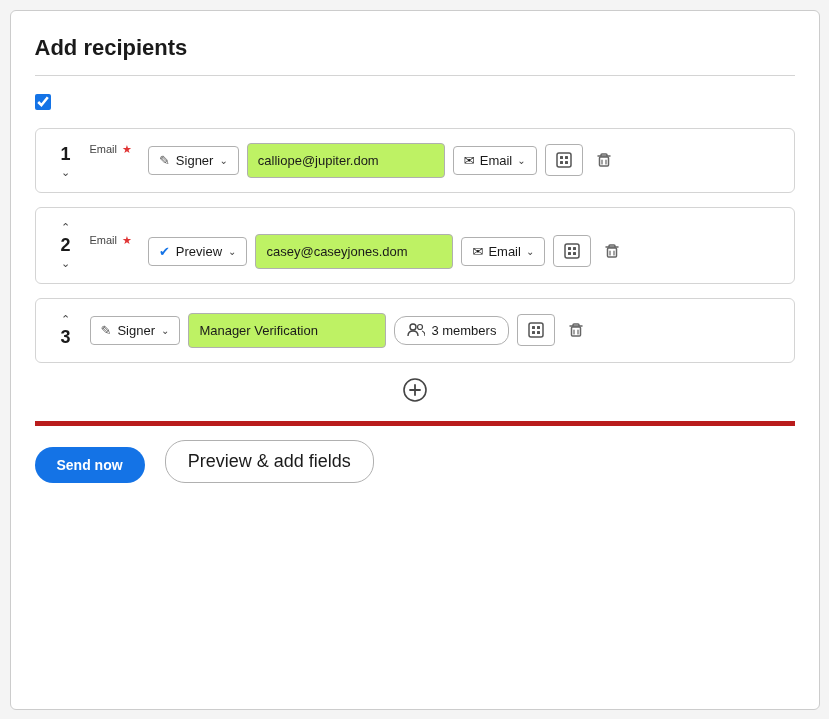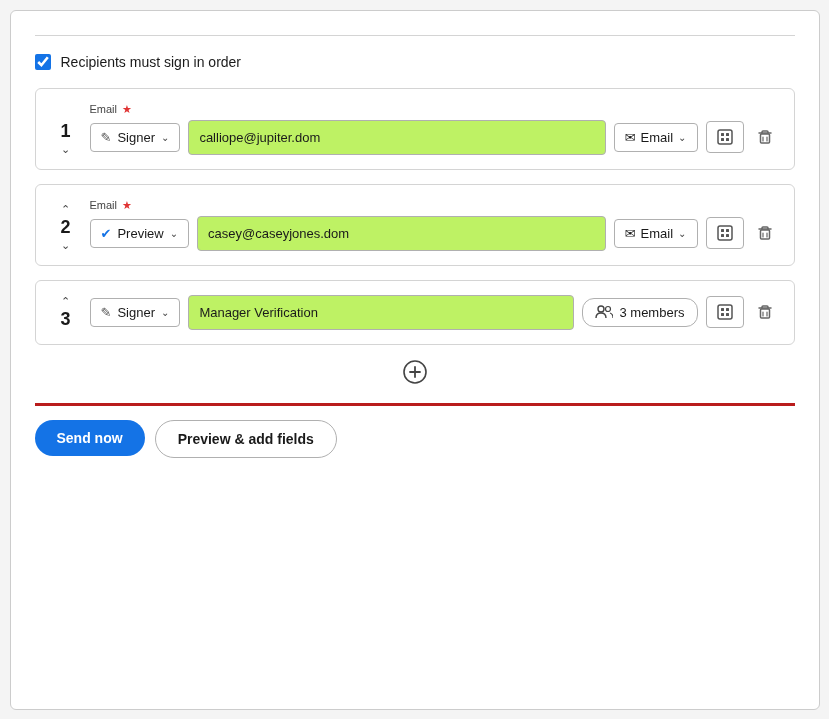--- a/index.html
+++ b/index.html
@@ -76,23 +76,22 @@
       line-height: 1;
       user-select: none;
     }
     .step-number {
       font-size: 18px;
       font-weight: 600;
       color: #1a1a1a;
     }
     .email-group {
       display: flex;
-      flex-direction: column;
       flex: 1;
-      gap: 0;
+      gap: 16px;
     }
     .field-label {
       font-size: 11px;
       color: #444;
       margin-bottom: 4px;
     }
     .required-star {
       color: #e03434;
       margin-left: 2px;
     }
@@ -226,58 +225,58 @@
       cursor: pointer;
       font-size: 22px;
       color: #444;
       display: flex;
       align-items: center;
       justify-content: center;
     }
     
     .bottom-bar {
       display: flex;
-      align-items: flex-start;
-      gap: 10px;
+      align-items: flex-end;
+      gap: 20px;
       margin-top: 4px;
       padding-top: 14px;
-      border-top: 3px solid #b91c1c;
+      border-top: 5px solid #b91c1c;
     }
     .btn-primary {
       background: #1473e6;
       color: #fff;
       border: none;
       border-radius: 20px;
       padding: 10px 22px;
       font-size: 14px;
       font-weight: 600;
       cursor: pointer;
     }
     .btn-secondary {
       background: #fff;
       color: #1a1a1a;
       border: 1px solid #b0b0b0;
       border-radius: 20px;
       padding: 10px 22px;
-      font-size: 14px;
-      font-weight: 700;
+      font-size: 18px;
+      font-weight: 400;
       cursor: pointer;
     }
     
   </style>
 </head>
 <body>
 
 <div class="page-container">
 
+  <h1 class="page-title">Add recipients</h1>
   <hr class="divider">
 
   <div class="checkbox-row">
     <input type="checkbox" id="sign-order" checked="" style="">
-    <label for="sign-order" class="checkbox-label">Recipients must sign in order</label>
   </div>
 
   <div class="recipient-card">
     <div class="card-top-row">
       <div class="step-col">
         <span class="step-number">1</span>
         <span class="step-arrow-down">⌄</span>
       </div>
       <div class="email-group">
         <div class="field-label">

